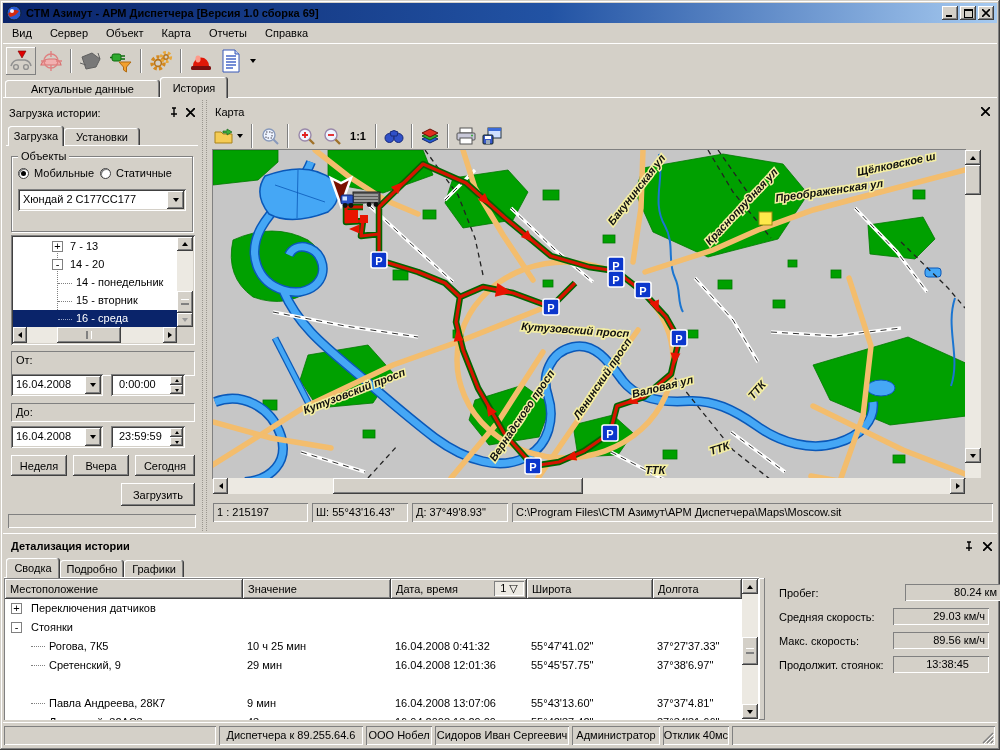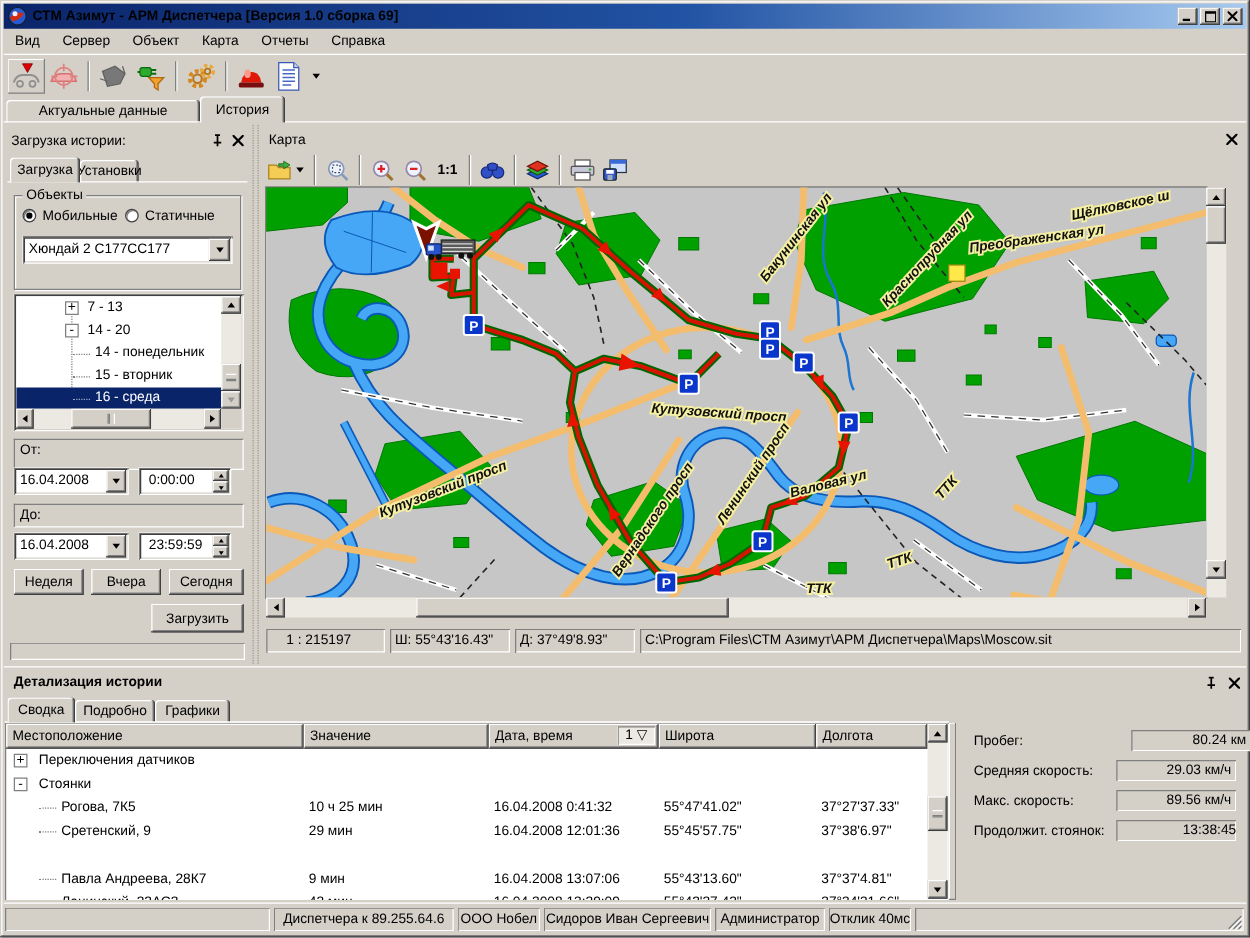--- a/index.html
+++ b/index.html
@@ -158,21 +158,21 @@
         </span>
       <span class="capbtn" style="width:15px;">
           <svg width="9" height="9">
             <path d="M0,0 L9,9 M9,0 L0,9" stroke="#000" stroke-width="1.8"></path>
           </svg>
         </span>
     </div>
     <div class="tab" style="left:5px;top:28px;width:56px;height:20px;z-index:2;">
         <span>Загрузка</span>
       </div>
-    <div class="tab" style="left:61px;top:30px;width:47px;height:18px;">
+    <div class="tab" style="left:61px;top:30px;width:76px;height:18px;">
         <span>Установки</span>
       </div>
     <div class="abs" style="left:3px;top:47px;width:192px;height:381px;border-top:1px solid #fff;"></div>
 
     <div class="abs" style="left:8px;top:58px;width:182px;height:76px;border:1px solid #808080;box-shadow:inset 1px 1px 0 #fff, 1px 1px 0 #fff;">
       <span class="abs" style="left:6px;top:-7px;background:#d4d0c8;padding:0 3px;">Объекты</span>
       <div class="abs" style="left:6px;top:10px;"><span class="radio on"></span><span>Мобильные</span></div>
       <div class="abs" style="left:88px;top:10px;"><span class="radio"></span><span>Статичные</span></div>
       <div class="abs field" style="left:6px;top:32px;width:168px;height:22px;">
         <span class="abs" style="left:5px;top:4px;white-space:nowrap;">Хюндай 2 С177СС177</span>
@@ -558,21 +558,21 @@
       <div class="sbtn out" style="left:0;top:0;width:15px;height:16px;">
           <div class="arl"></div>
         </div>
       <div class="sbtn out" style="left:120px;top:0;width:250px;height:16px;"></div>
       <div class="sbtn out" style="left:737px;top:0;width:15px;height:16px;">
           <div class="arr"></div>
         </div>
     </div>
 
     <div class="abs" style="left:0;top:402px;width:790px;height:24px;">
-      <div class="statcell" style="left:6px;width:95px;text-align:left;padding-left:16px;">1 : 215197</div>
+      <div class="statcell" style="left:6px;width:95px;text-align:left;padding-left:4px;">1 : 215197</div>
       <div class="statcell" style="left:105px;width:96px;text-align:left;padding-left:4px;">Ш: 55°43'16.43"</div>
       <div class="statcell" style="left:205px;width:96px;text-align:left;padding-left:4px;">Д: 37°49'8.93"</div>
       <div class="statcell" style="left:305px;width:481px;text-align:left;padding-left:4px;">C:\Program Files\СТМ Азимут\АРМ Диспетчера\Maps\Moscow.sit</div>
     </div>
   </div>
 
   <div class="abs" style="left:3px;top:533px;width:994px;height:189px;border-top:1px solid #fff;">
     <div class="abs caption" style="left:2px;top:3px;width:990px;height:18px;">
       <span style="flex:1;padding-left:6px;font-weight:bold;">Детализация истории</span>
       <span class="capbtn" style="width:16px;">
@@ -669,21 +669,21 @@
     <div class="abs out1" style="left:756px;top:44px;width:6px;height:142px;"></div>
 
     <div class="abs" style="left:762px;top:44px;width:230px;height:142px;">
       <span class="abs" style="left:14px;top:9px;">Пробег:</span>
       <div class="abs in1" style="left:140px;top:6px;width:96px;height:17px;line-height:16px;text-align:right;padding-right:4px;">80.24 км</div>
       <span class="abs" style="left:14px;top:33px;">Средняя скорость:</span>
       <div class="abs in1" style="left:128px;top:30px;width:96px;height:17px;line-height:16px;text-align:right;padding-right:4px;">29.03 км/ч</div>
       <span class="abs" style="left:14px;top:57px;">Макс. скорость:</span>
       <div class="abs in1" style="left:128px;top:54px;width:96px;height:17px;line-height:16px;text-align:right;padding-right:4px;">89.56 км/ч</div>
       <span class="abs" style="left:14px;top:81px;">Продолжит. стоянок:</span>
-      <div class="abs in1" style="left:128px;top:78px;width:96px;height:17px;line-height:16px;text-align:right;padding-right:0;">13:38:45</div>
+      <div class="abs in1" style="left:128px;top:78px;width:96px;height:17px;line-height:16px;text-align:right;padding-right:20px;">13:38:45</div>
     </div>
   </div>
 
   <div class="abs" style="left:3px;top:722px;width:994px;height:25px;border-top:1px solid #fff;">
     <div class="statcell" style="left:1px;width:212px;"></div>
     <div class="statcell" style="left:216px;width:144px;">Диспетчера к 89.255.64.6</div>
     <div class="statcell" style="left:363px;width:66px;">ООО Нобел</div>
     <div class="statcell" style="left:432px;width:134px;">Сидоров Иван Сергеевич</div>
     <div class="statcell" style="left:569px;width:88px;">Администратор</div>
     <div class="statcell" style="left:660px;width:66px;">Отклик 40мс</div>

